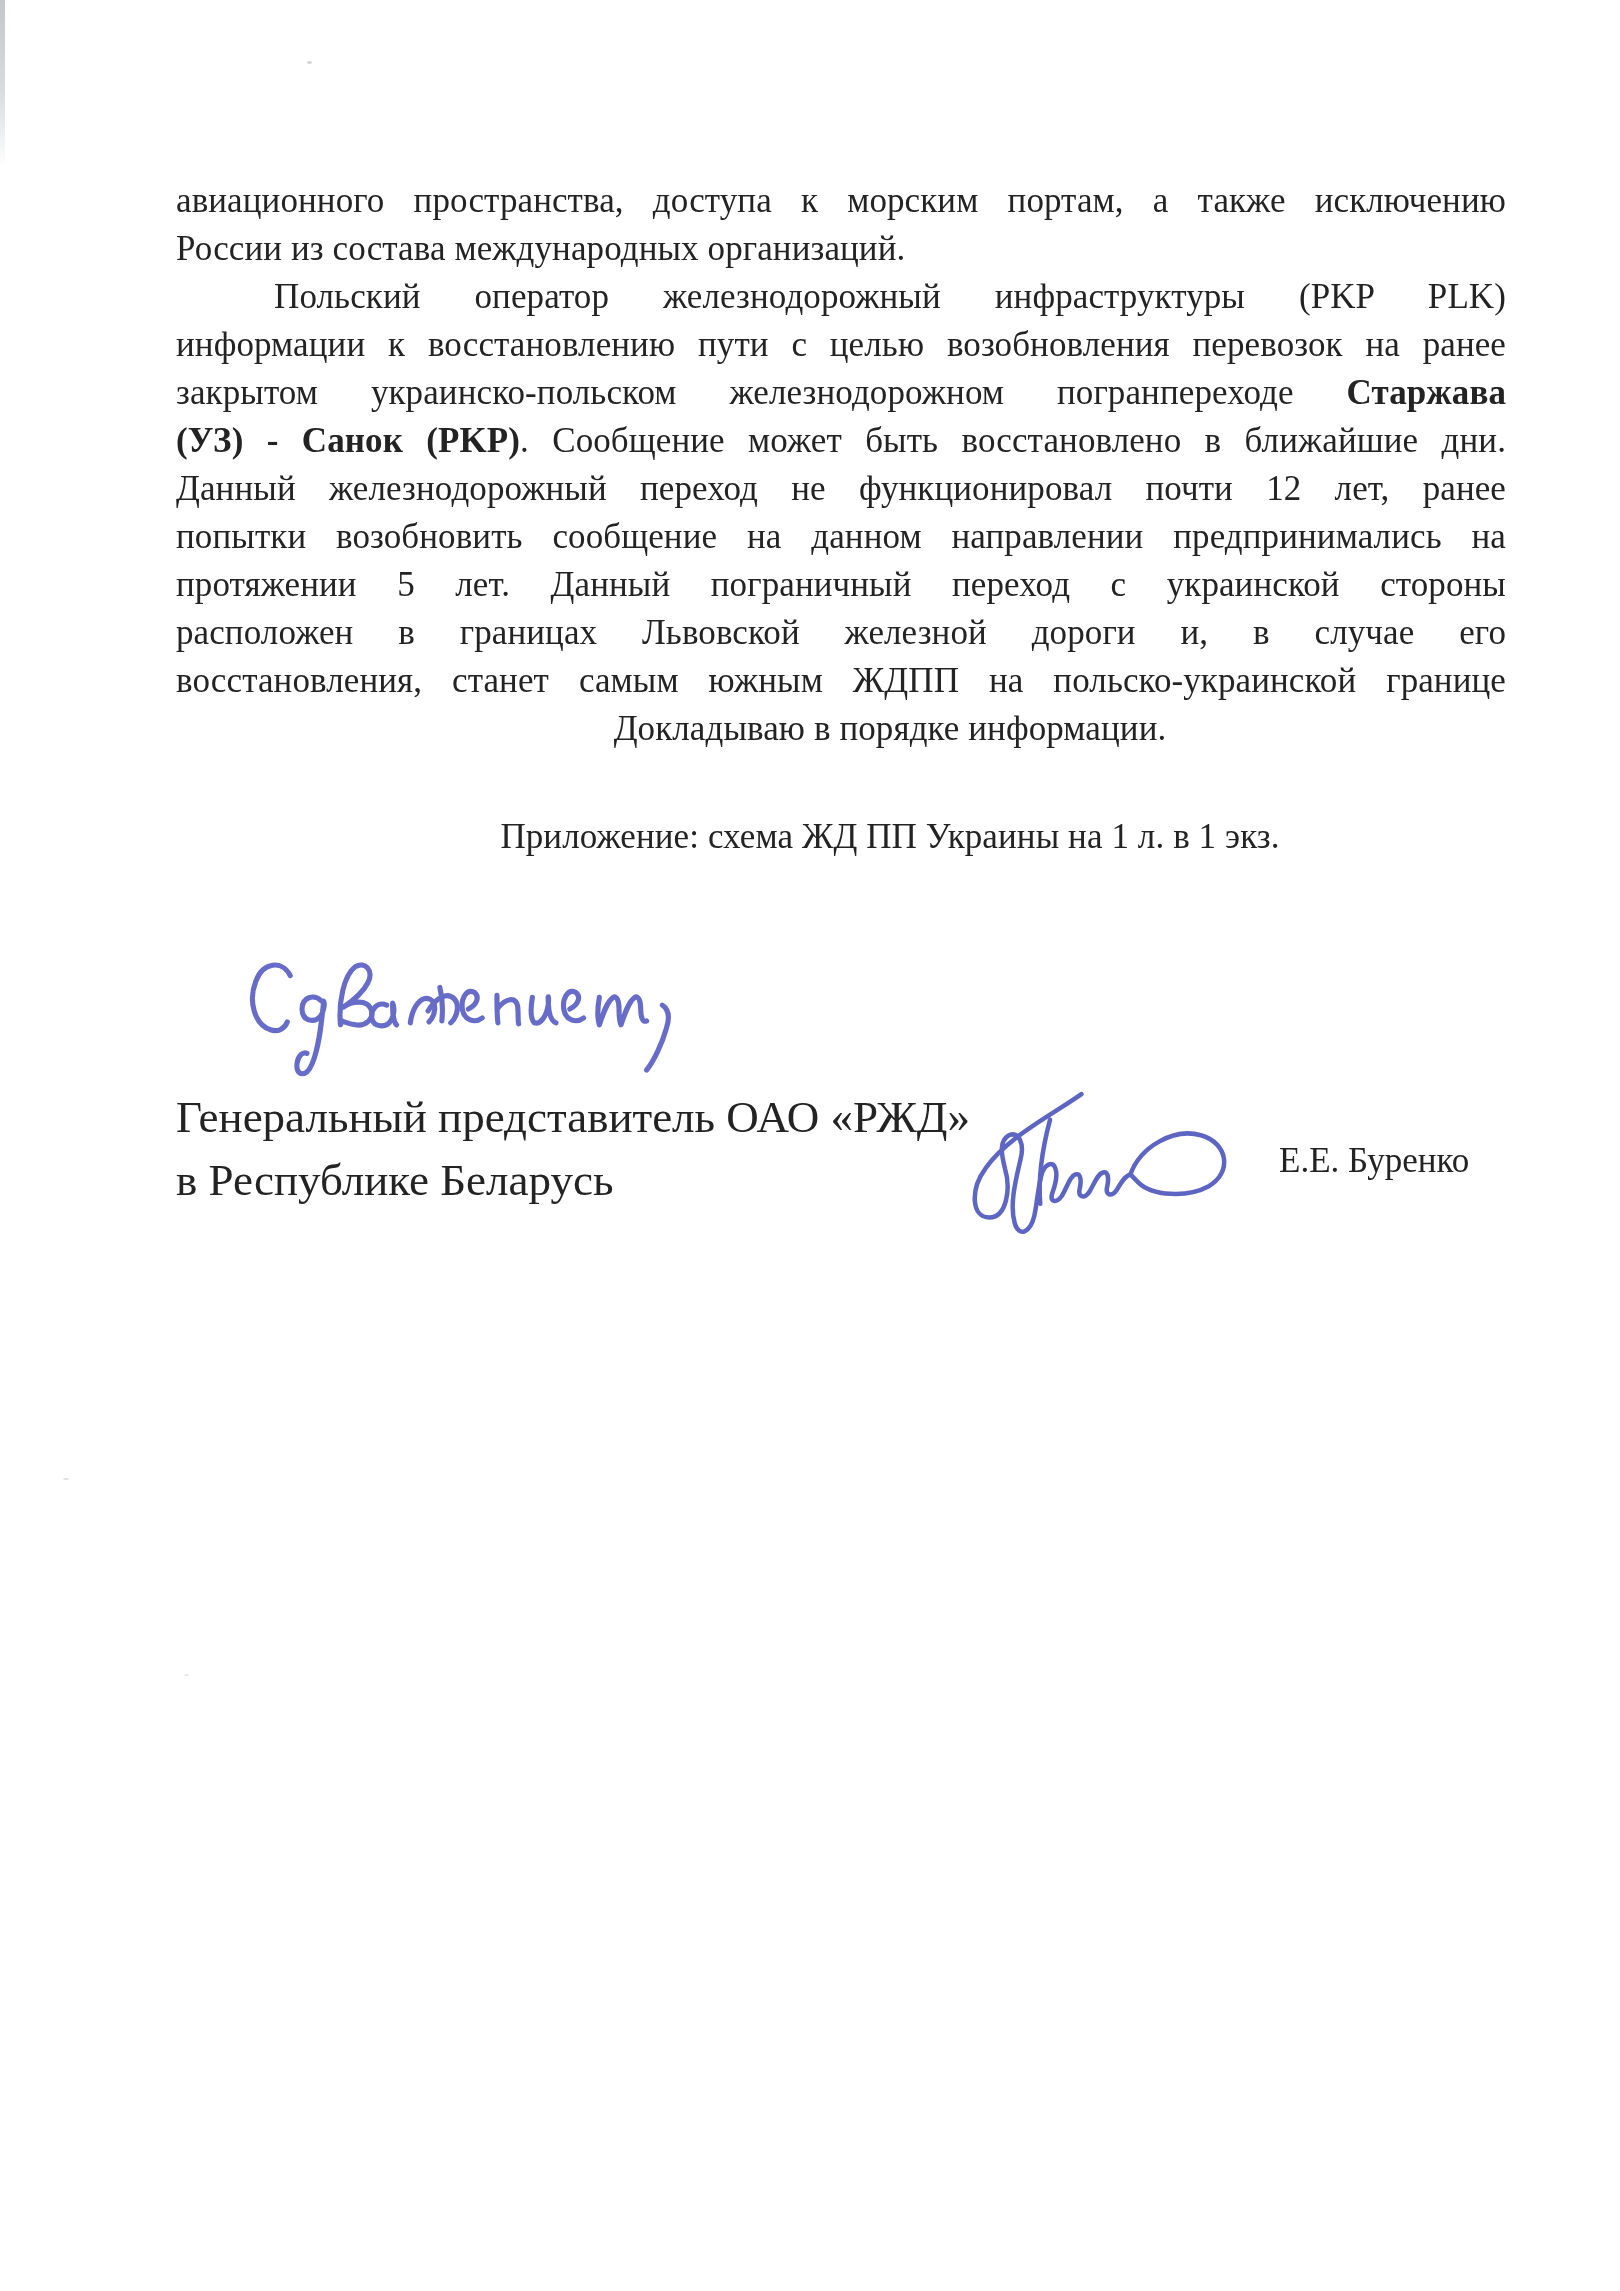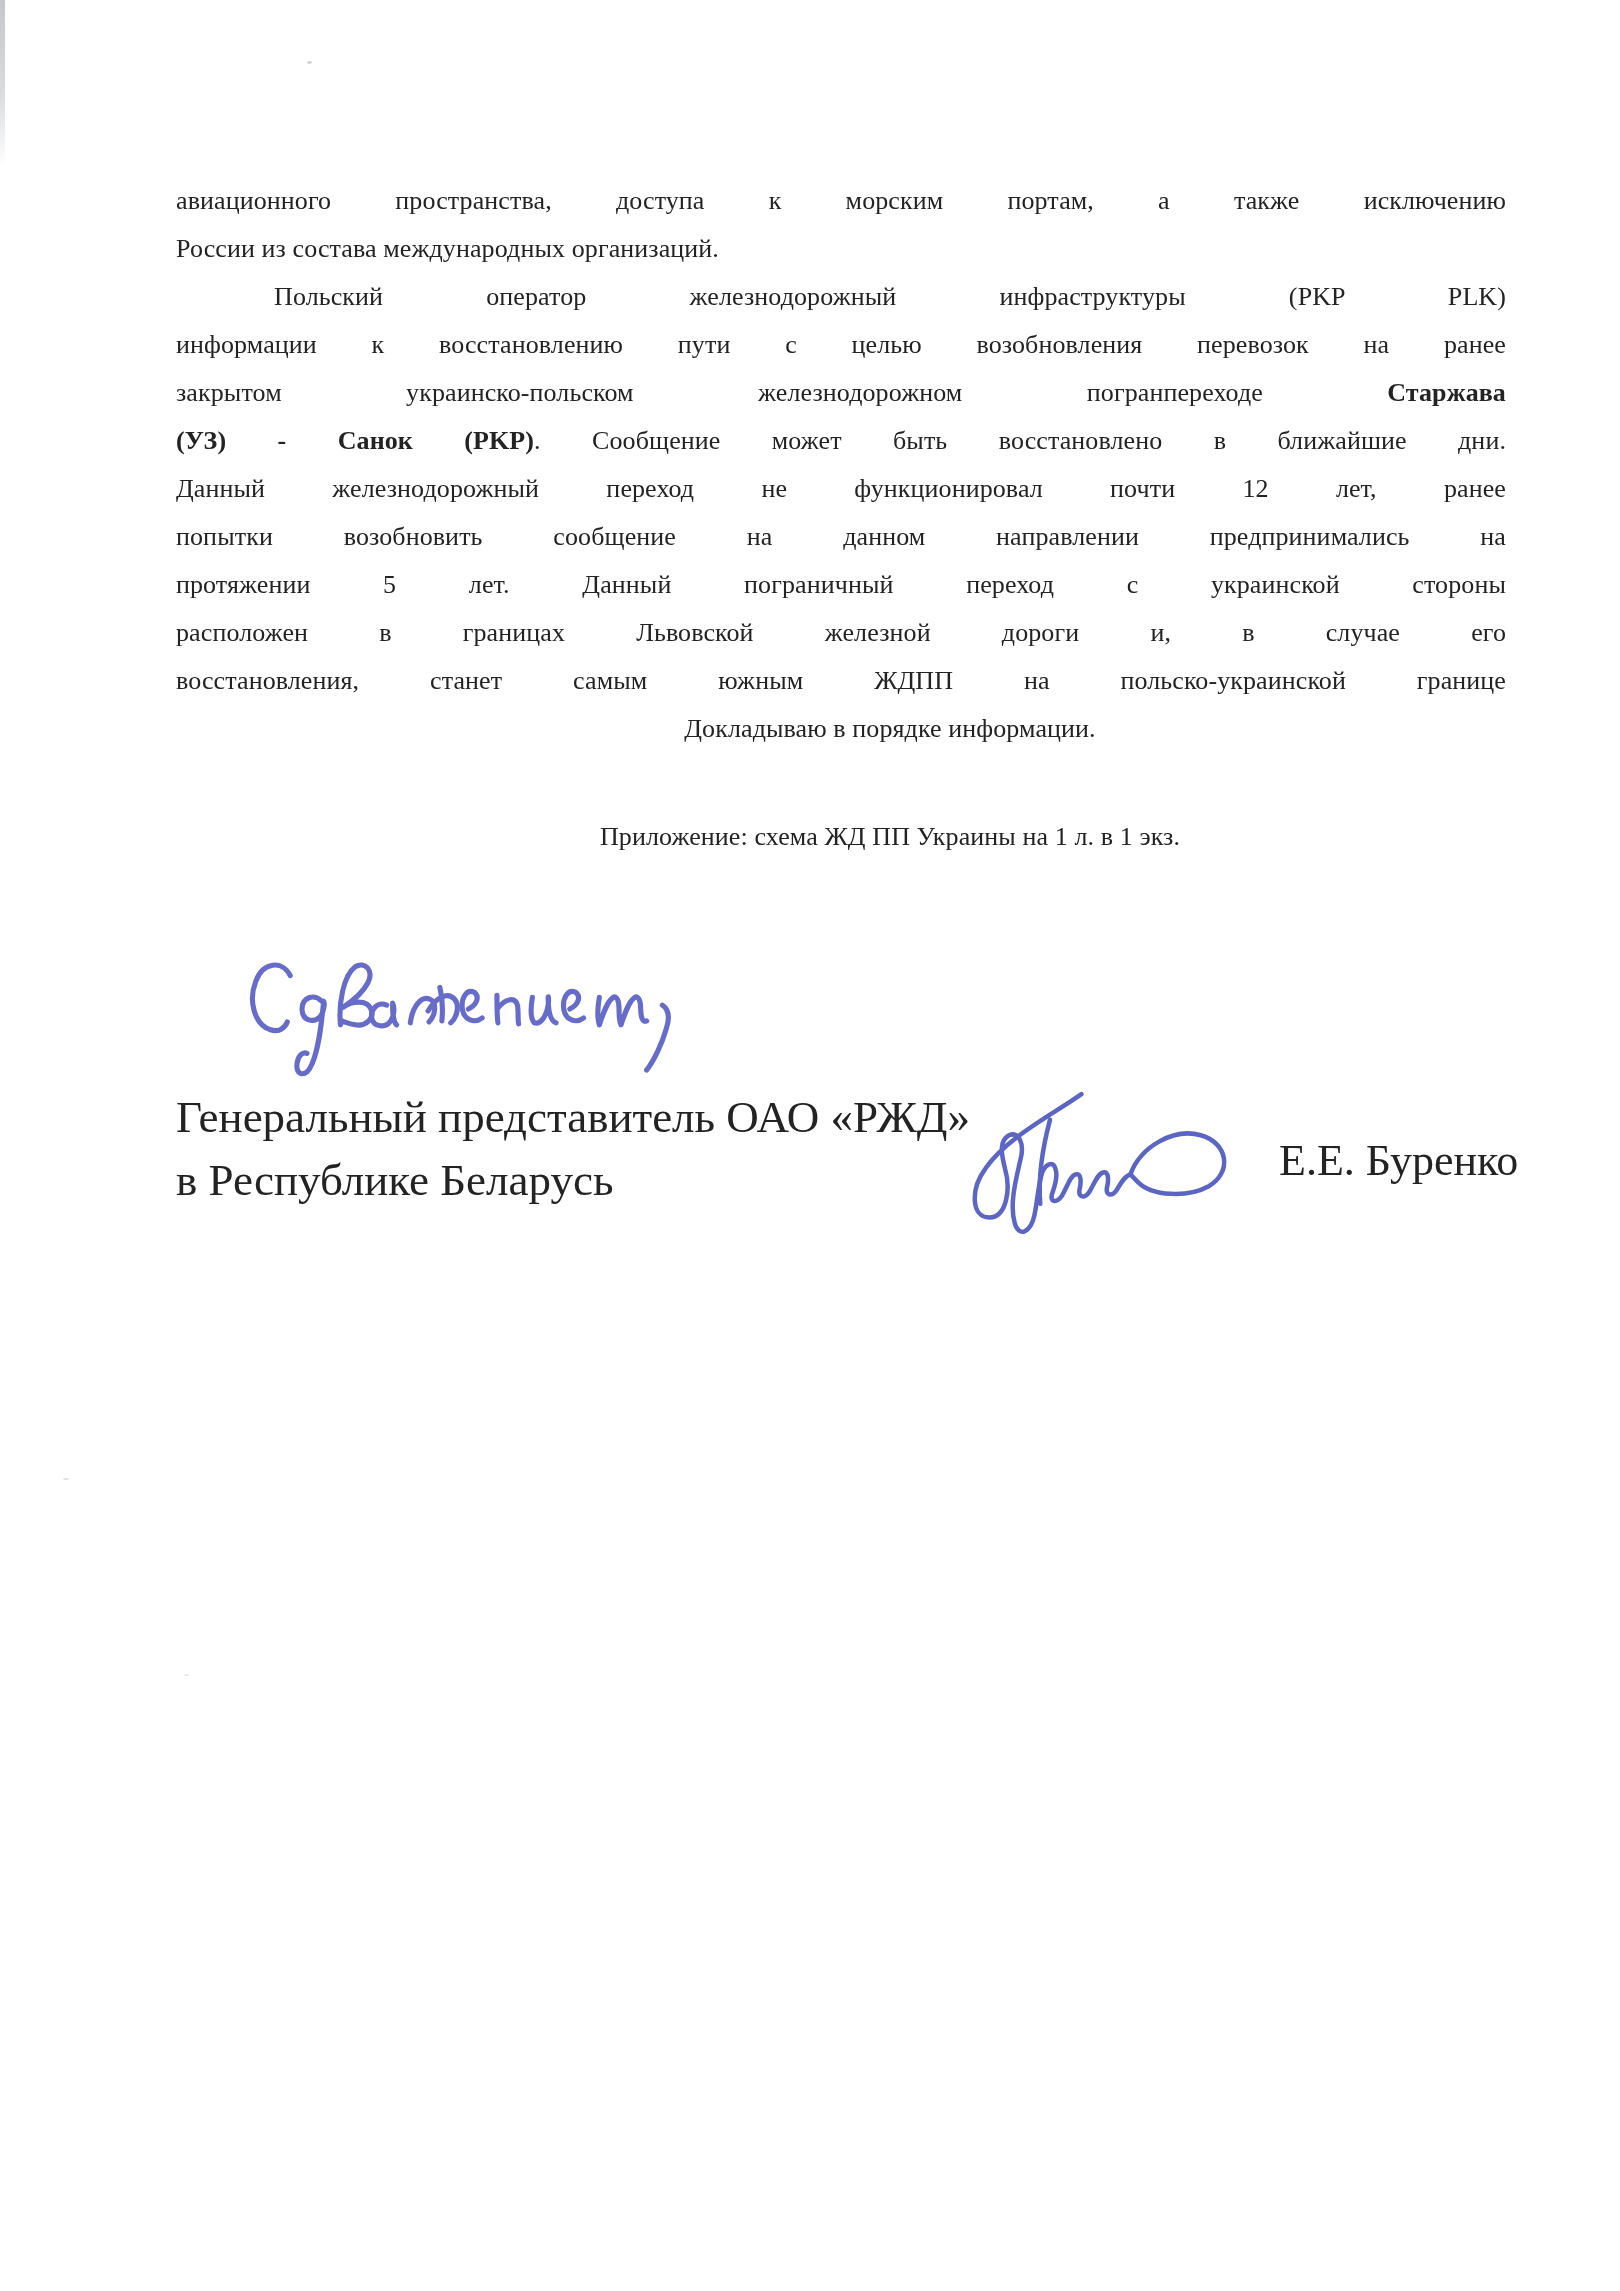--- a/index.html
+++ b/index.html
@@ -28,21 +28,21 @@
   .speck-1 { left: 307px; top: 61px;  width: 4.9px; height: 2.9px; background: #d4d4d6; }
   .speck-2 { left: 63px;  top: 1478px; width: 5.9px; height: 2px; background: #e0e0e2; }
   .speck-3 { left: 184px; top: 1674px; width: 4.9px; height: 2px; background: #e7e7e9; }
 
   
   .text-block {
     position: absolute;
     left: 176px;
     top: 177px;
     width: 1330px;
-    font-size: 26px;
+    font-size: 35px;
     line-height: 48px;
     letter-spacing: 0.1px;
   }
   .line { min-height: 48px; }
   .j { text-align: justify; text-align-last: justify; }
   .ind { text-indent: 98px; text-align: center; }
   .gap { margin-top: 60px; }
   .b { font-weight: bold; }
 
   
@@ -74,21 +74,21 @@
     position: absolute;
     left: 956px;
     top: 1086px;
     width: 289px;
     height: 172px;
   }
   .signer-name {
     position: absolute;
     left: 1279px;
     top: 1139px;
-    font-size: 44px;
+    font-size: 35px;
     line-height: 43px;
     white-space: nowrap;
   }
 </style>
 </head>
 <body>
 
 <div class="page">
 
   <div class="edge-strip"></div>

